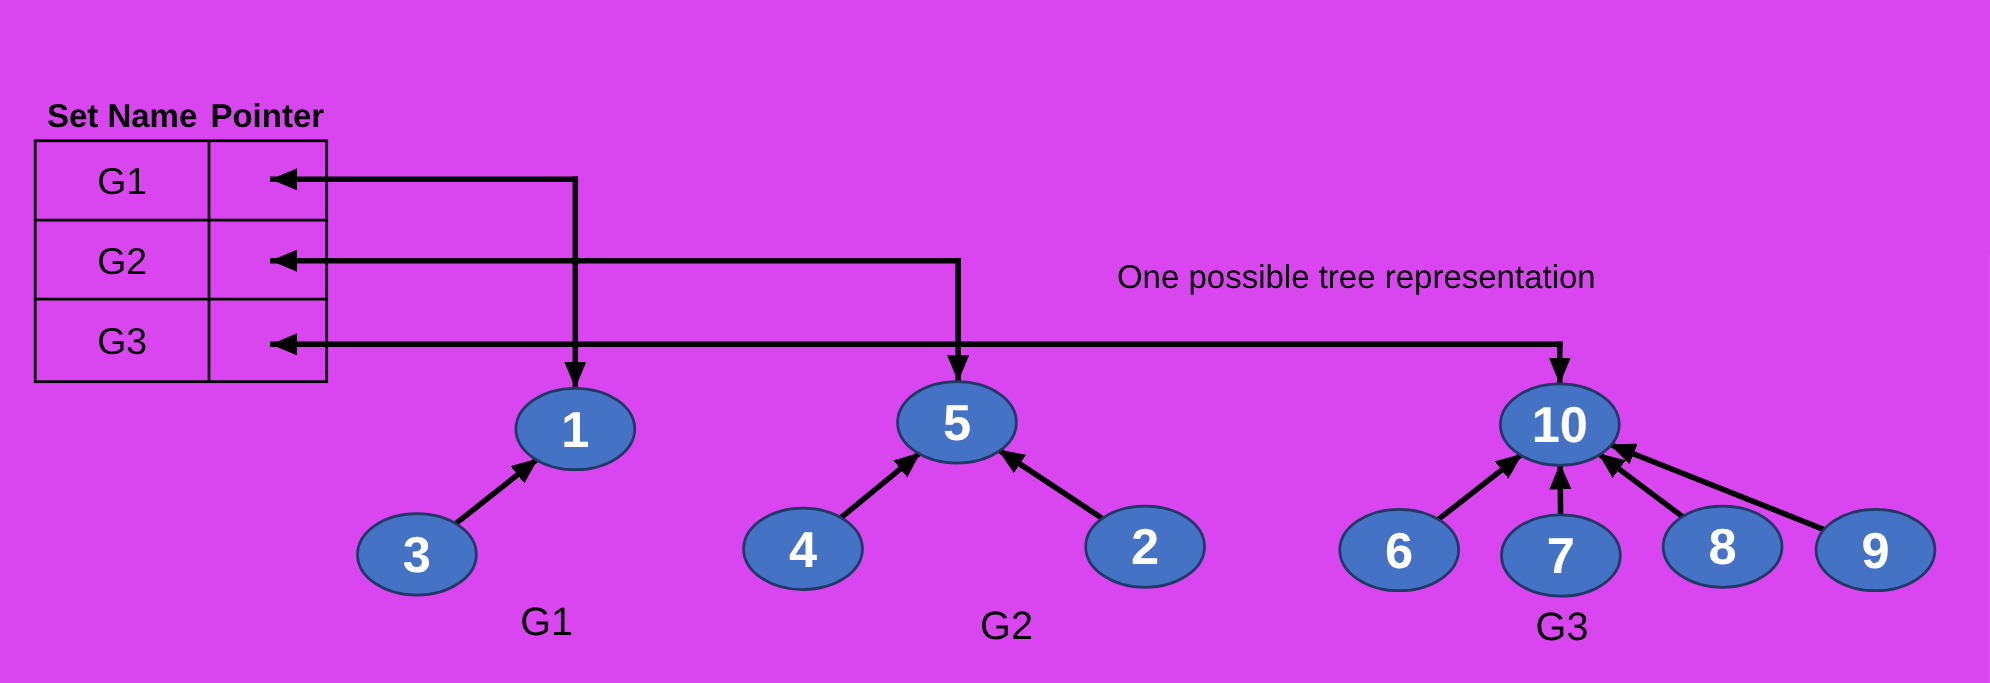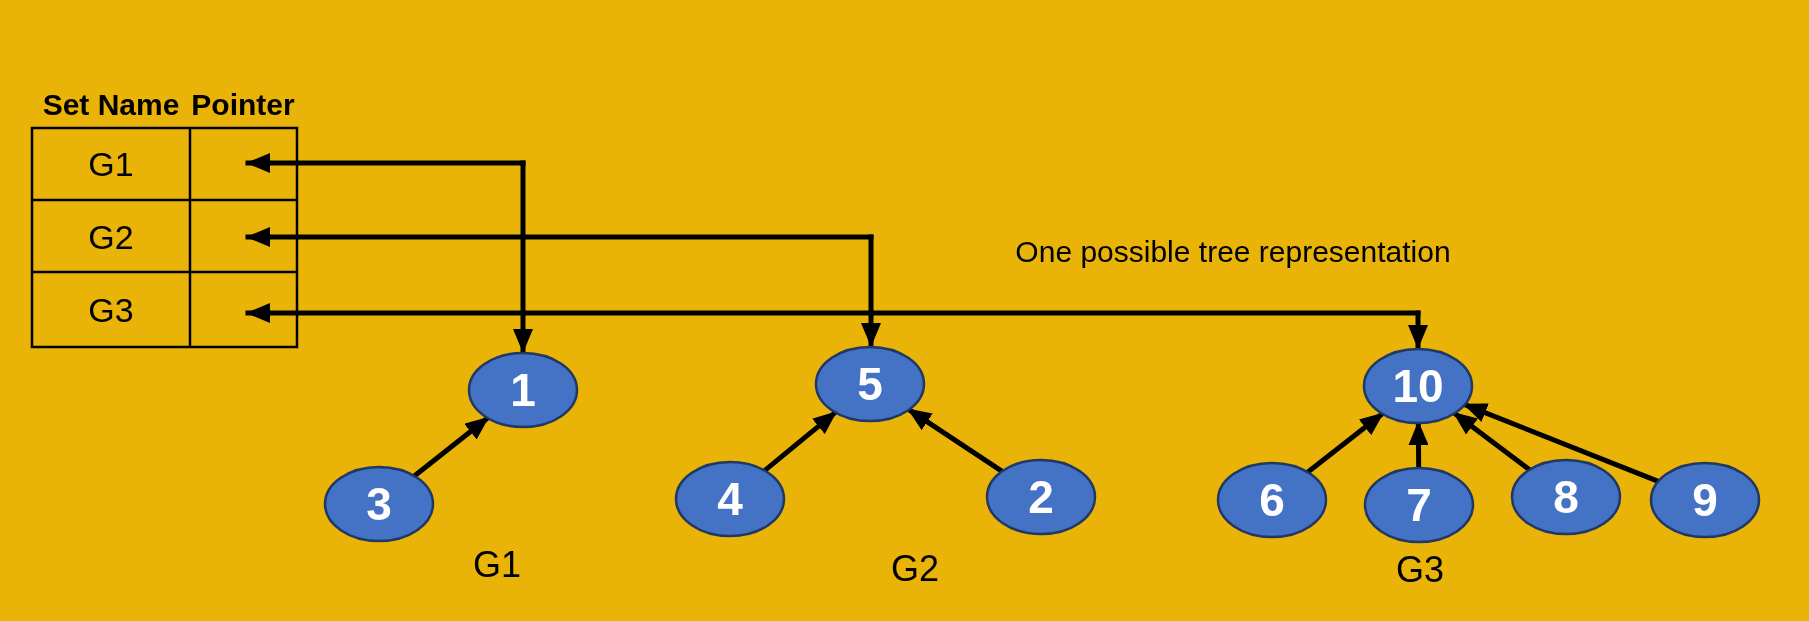--- a/index.html
+++ b/index.html
@@ -3,21 +3,21 @@
 <meta charset="utf-8">
 <style>
   html, body {
     margin: 0;
     padding: 0;
     background: #ffffff;
   }
   #canvas {
     width: 1809px;
     height: 621px;
-    background: #eab308;
+    background: #d946ef;
     position: relative;
     overflow: hidden;
   }
   svg text {
     font-family: "Liberation Sans", sans-serif;
     fill: #000000;
   }
   .hdr       { font-size: 30px; font-weight: bold; text-anchor: middle; }
   .cell      { font-size: 34px; text-anchor: middle; }
   .treelabel { font-size: 36px; text-anchor: middle; }

